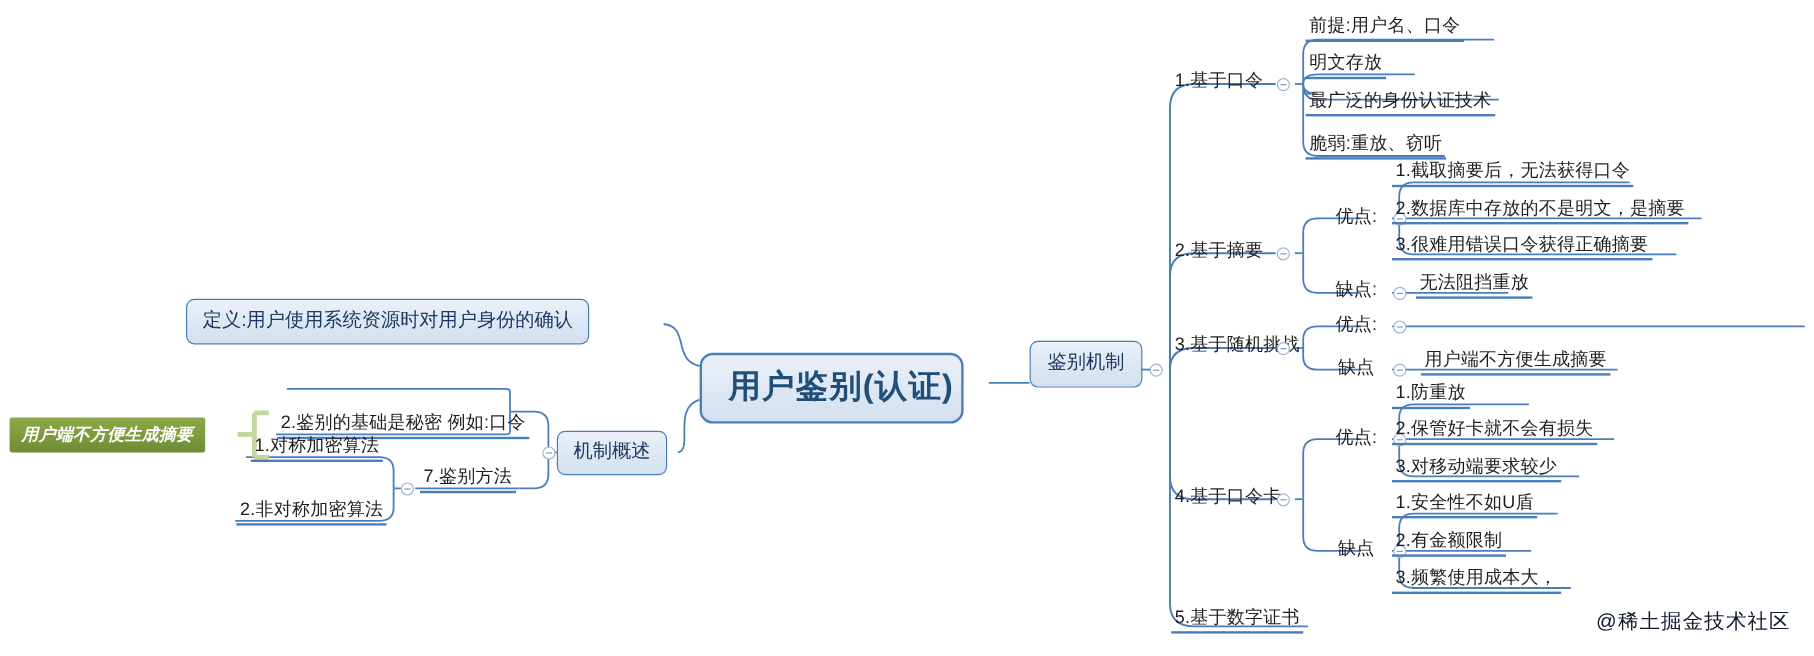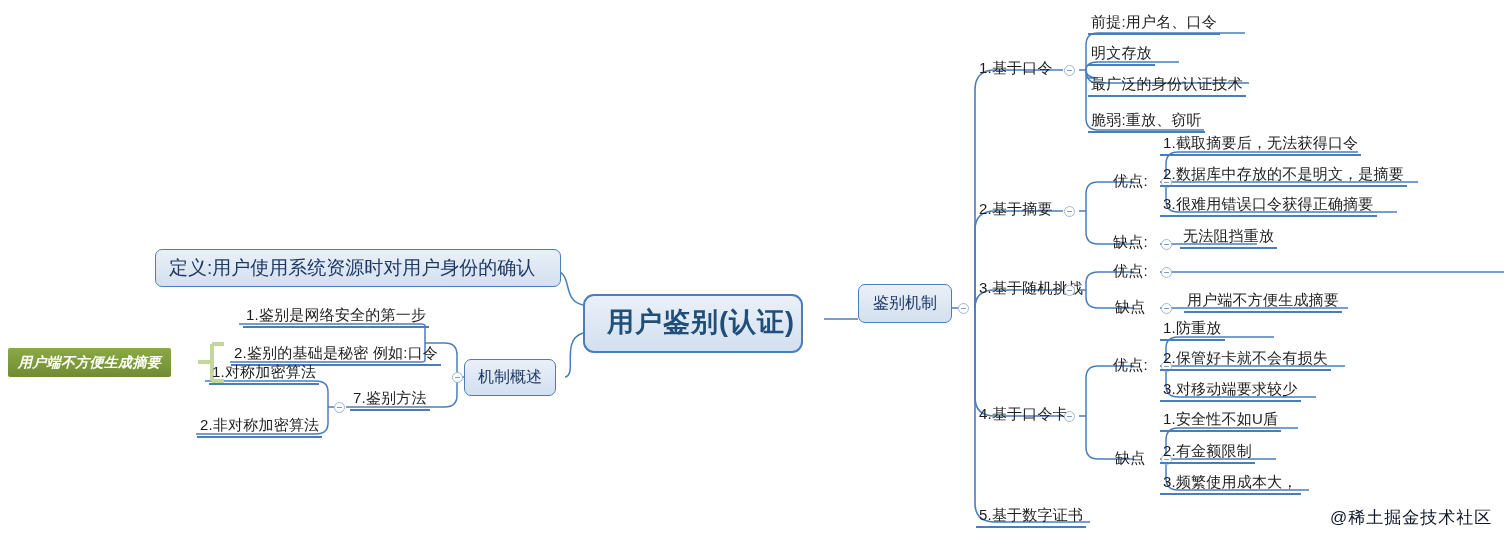--- a/index.html
+++ b/index.html
@@ -51,24 +51,24 @@
     border-width:2.4px;
     border-radius:11px;
     font-size:27px;
     line-height:33px;
     font-weight:bold;
     color:#1f4e79;
     padding:10px 6px 12px 22px;
     letter-spacing:1px;
   }
   #definition{
-    font-size:19px;
+    font-size:16px;
     line-height:21px;
     color:#1f3864;
-    padding:7px 25px 8px 13px;
+    padding:7px 13px 8px 13px;
   }
   #mech-overview{
     font-size:16px;
     line-height:20px;
     padding:7px 13px 8px 13px;
   }
   #auth-mech{
     font-size:16px;
     line-height:20px;
     padding:8px 14px 9px 14px;
@@ -198,21 +198,20 @@
 
   <div class="boxnode" id="central" style="left:583px;top:294px;">用户鉴别(认证)</div>
 
   <div class="boxnode" id="definition" style="left:155px;top:249px;">定义:用户使用系统资源时对用户身份的确认</div>
 
   <div class="boxnode" id="mech-overview" style="left:464px;top:359px;">机制概述</div>
   <div class="toggle" style="left:452px;top:372px;"></div>
 
   <div id="callout" style="left:8px;top:348px;">用户端不方便生成摘要</div>
 
-  <div class="node ul" style="left:243px;top:305px;">1.鉴别是网络安全的第一步</div>
   <div class="node ul" style="left:231px;top:343px;">2.鉴别的基础是秘密 例如:口令</div>
   <div class="node ul" style="left:350px;top:388px;">7.鉴别方法</div>
   <div class="toggle" style="left:334px;top:402px;"></div>
 
   <div class="node ul" style="left:209px;top:362px;">1.对称加密算法</div>
   <div class="node ul" style="left:197px;top:415px;">2.非对称加密算法</div>
 
   <div class="boxnode" id="auth-mech" style="left:858px;top:284px;">鉴别机制</div>
   <div class="toggle" style="left:958px;top:303px;"></div>
 

